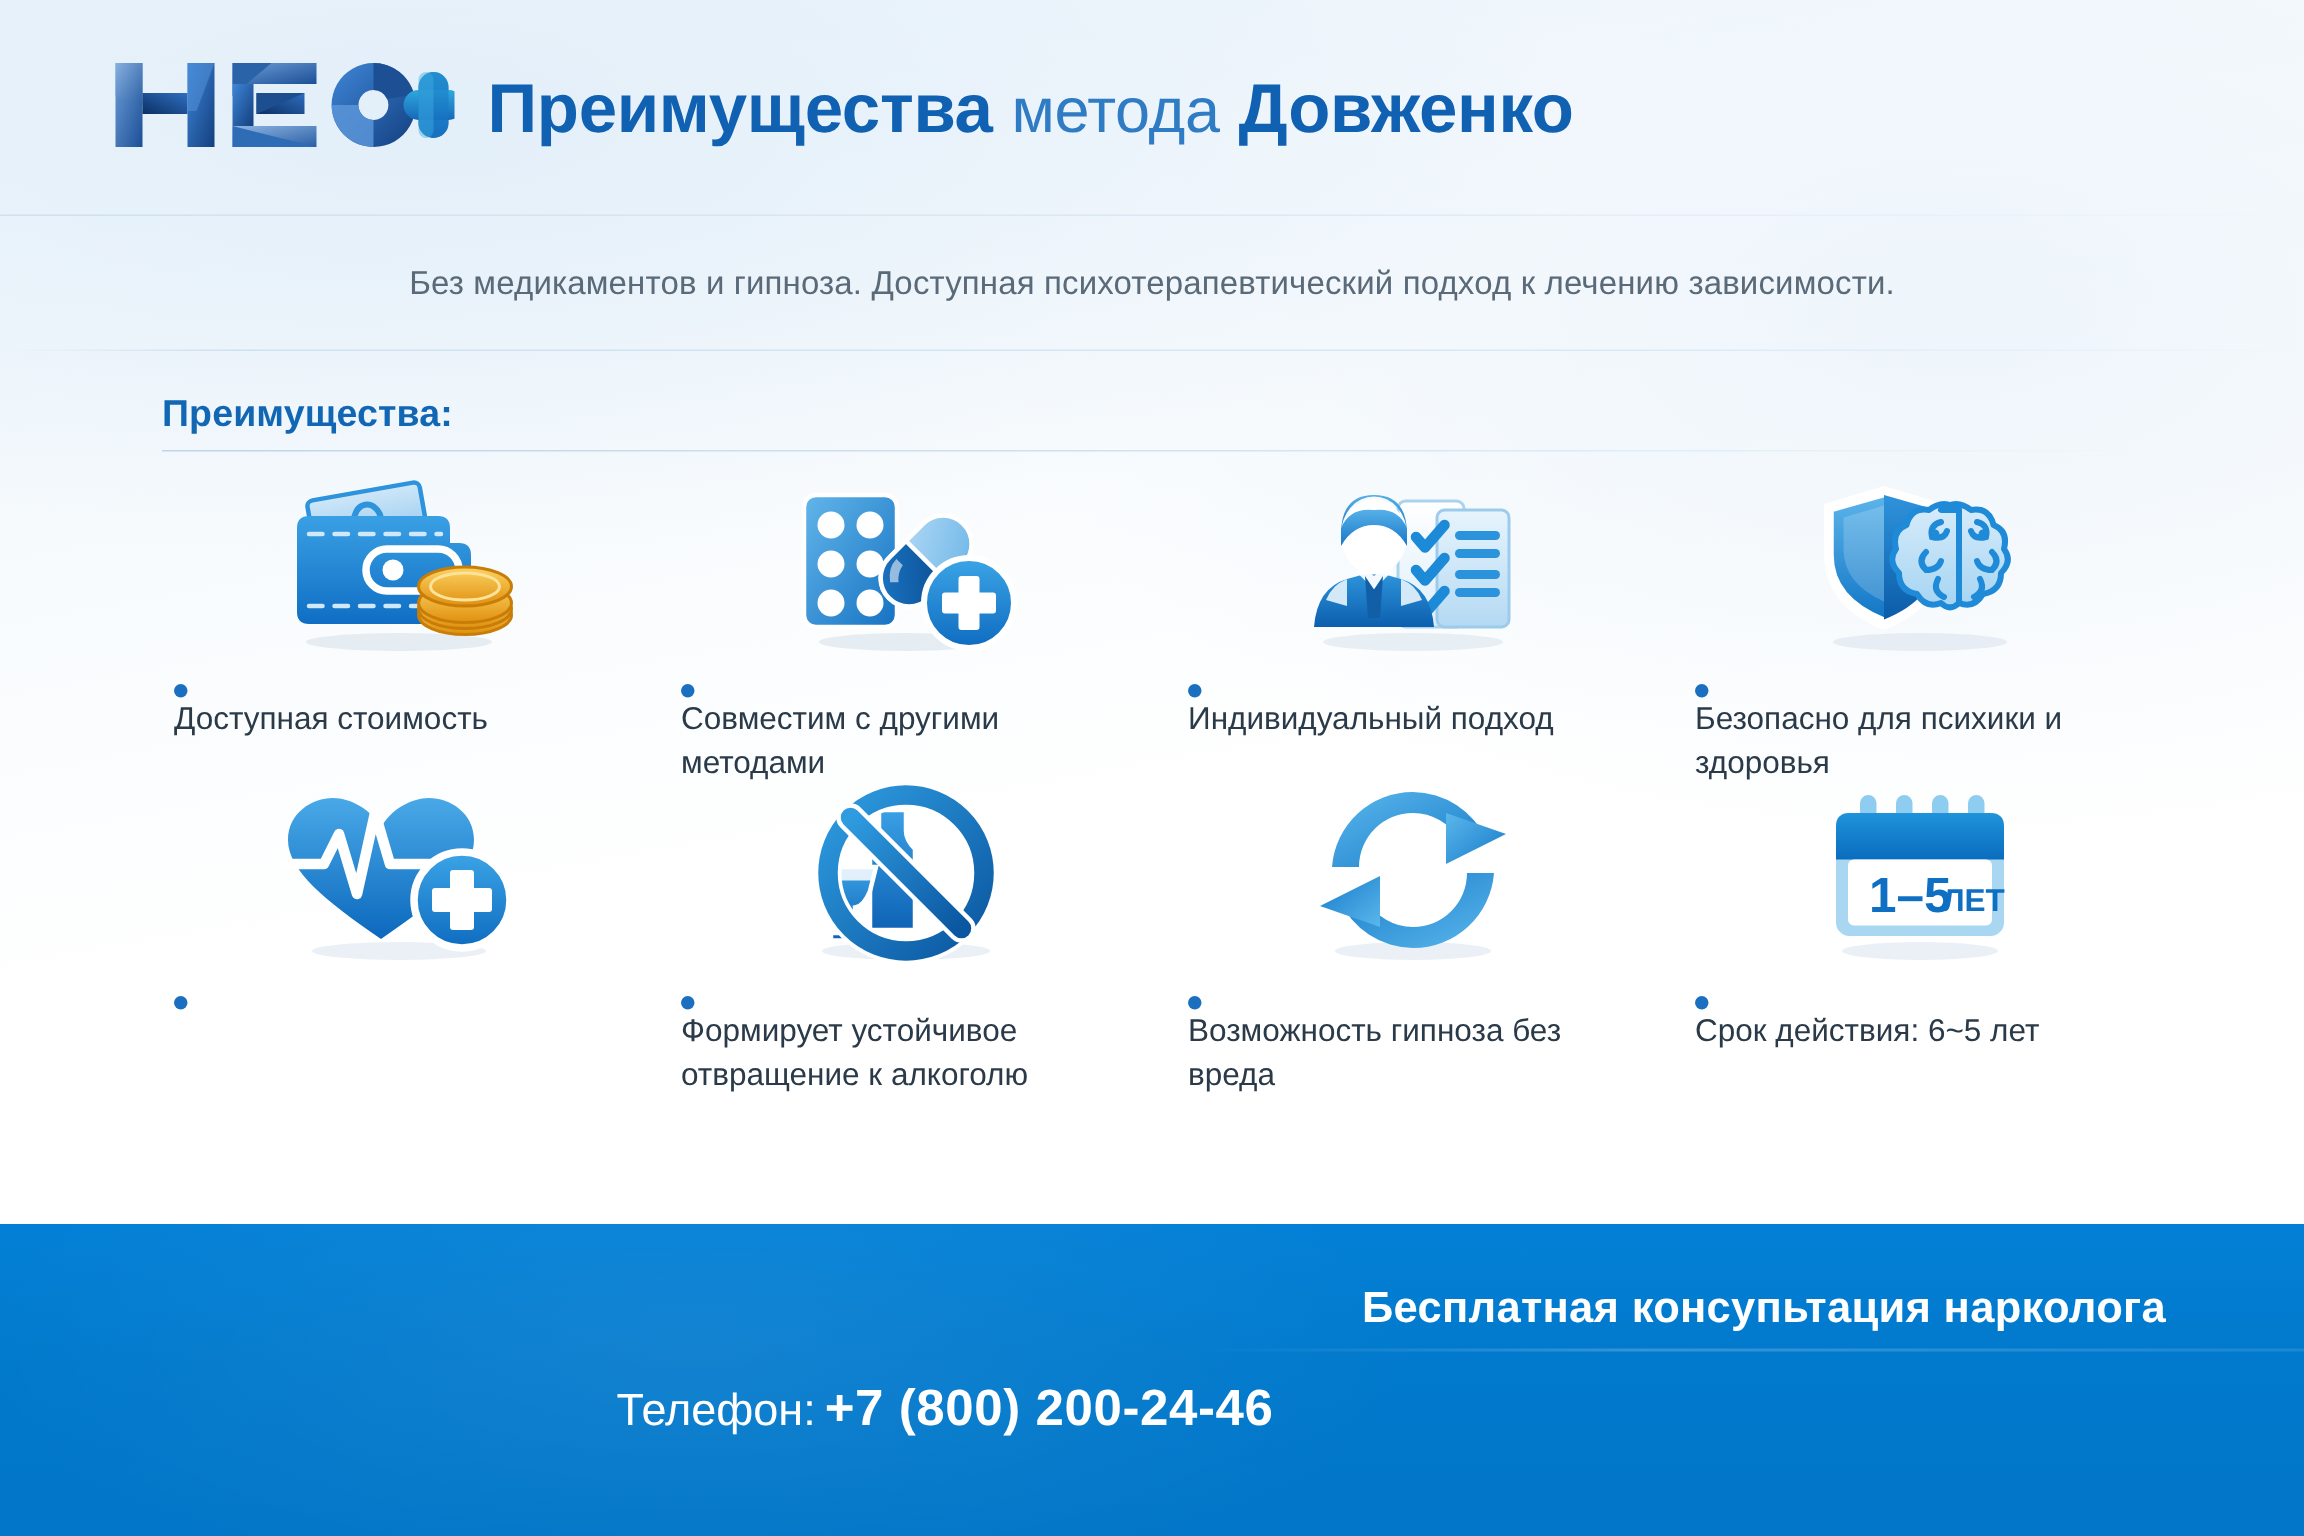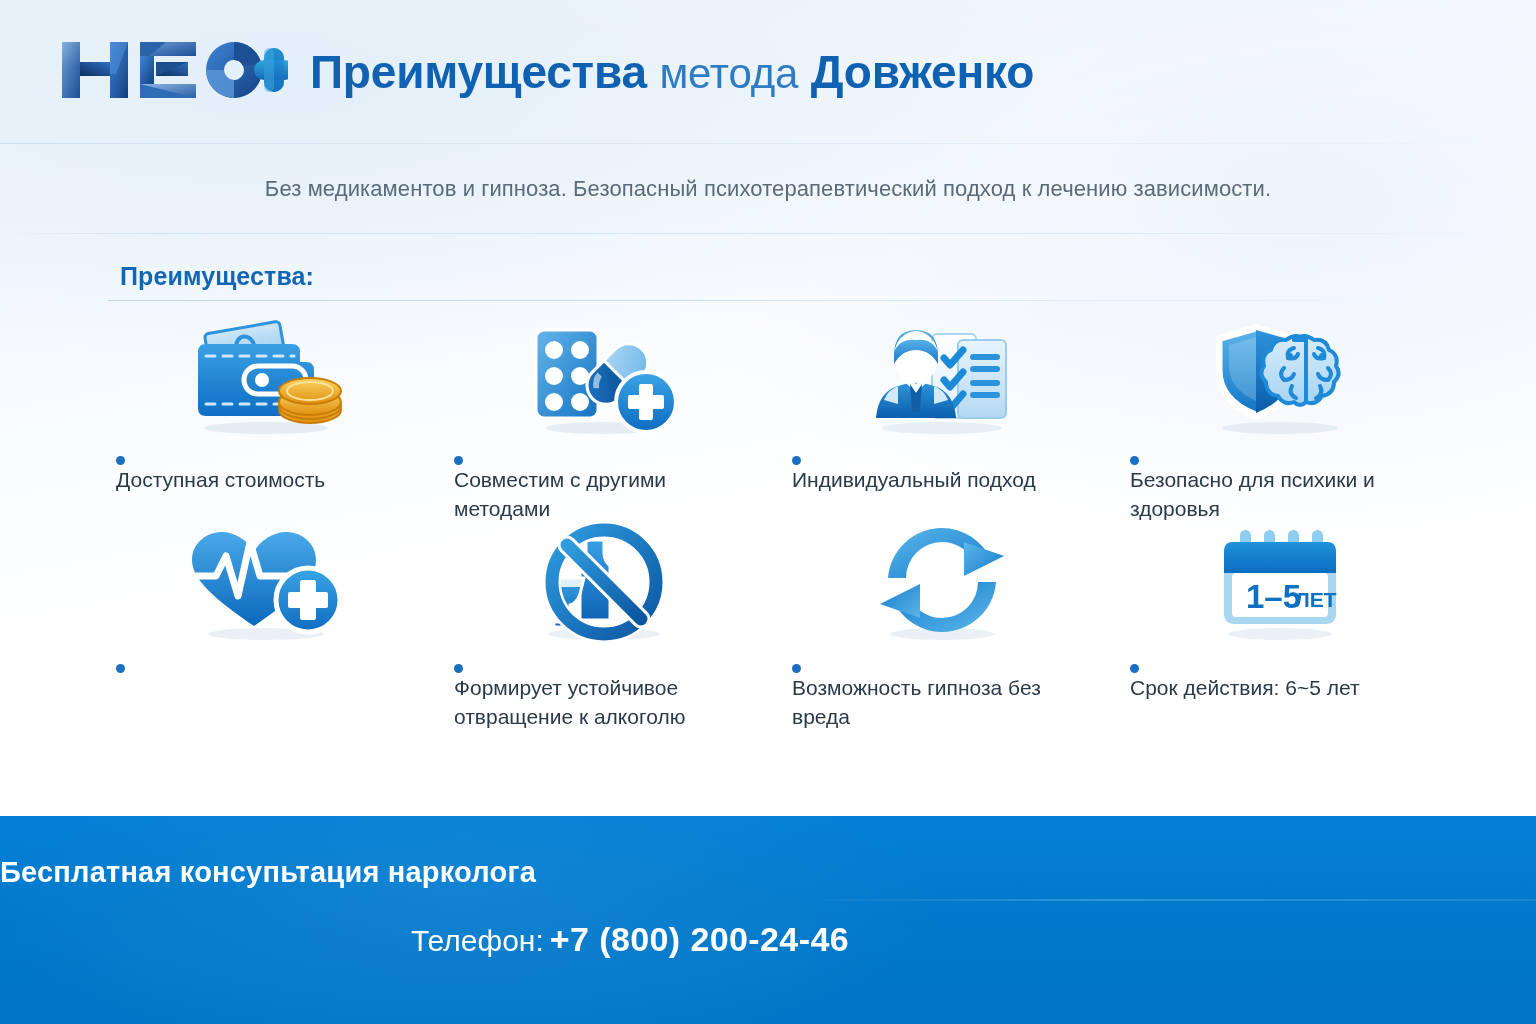--- a/index.html
+++ b/index.html
@@ -13,21 +13,21 @@
     position:relative;width:1536px;height:1024px;
     background:
       radial-gradient(ellipse 1100px 420px at 18% 8%, #e3eff9 0%, rgba(227,239,249,0) 70%),
       radial-gradient(ellipse 900px 500px at 85% 20%, #eef5fb 0%, rgba(238,245,251,0) 72%),
       linear-gradient(170deg,#eaf3fb 0%, #f6fafd 26%, #ffffff 52%, #ffffff 100%);
     overflow:hidden;
   }
 
   
   .header{
-    position:absolute;left:1px;top:0;width:1381px;height:140px;
+    position:absolute;left:16px;top:0;width:1381px;height:140px;
     display:flex;align-items:center;padding-left:15px;
   }
   .logo{
     margin-left:40px;width:232px;height:72px;position:relative;flex:none;
   }
   .logo svg{display:block;}
 
   .title{
     margin-left:22px;
     font-size:46px;line-height:1;
@@ -51,21 +51,21 @@
     font-size:22px;color:#5a6a79;font-weight:400;
     letter-spacing:0.1px;
   }
   .sub-rule{
     position:absolute;left:0;top:233px;width:1536px;height:1px;
     background:linear-gradient(to right,rgba(206,224,239,0) 0%, #cde0ef 10%, #d9e8f4 70%, rgba(217,232,244,0) 100%);
   }
 
   
   .section-head{
-    position:absolute;left:120px;top:262px;
+    position:absolute;left:108px;top:262px;
     font-size:25px;font-weight:700;color:#1267b5;
     letter-spacing:0.1px;
   }
   .section-rule{
     position:absolute;left:108px;top:300px;width:1330px;height:1px;
     background:linear-gradient(to right,#bed6ea 0%, #d5e6f3 60%, rgba(213,230,243,0) 100%);
   }
 
   
   .grid{
@@ -104,21 +104,21 @@
     background:
       radial-gradient(ellipse 700px 240px at 30% 40%, rgba(255,255,255,0.07) 0%, rgba(255,255,255,0) 70%),
       linear-gradient(180deg,#0380d6 0%, #0179cc 45%, #0276c8 100%);
     overflow:hidden;
   }
   .footer .streak{
     position:absolute;left:52%;top:40%;width:48%;height:2px;
     background:linear-gradient(to right,rgba(255,255,255,0) 0%, rgba(255,255,255,0.20) 40%, rgba(255,255,255,0.10) 100%);
   }
   .f-title{
-    position:absolute;left:0;top:40px;width:1444px;text-align:left;
+    position:absolute;left:0;top:40px;width:1444px;text-align:right;
     color:#ffffff;font-size:29px;font-weight:700;letter-spacing:0.2px;
   }
   .f-phone{
     position:absolute;left:0;top:104px;width:1260px;text-align:center;
     color:#ffffff;font-size:30px;font-weight:400;
   }
   .f-phone .num{font-weight:700;font-size:34px;letter-spacing:0.4px;margin-left:6px;}
 </style>
 </head>
 <body>
@@ -180,21 +180,21 @@
     </div>
 
     <h1 class="title">
       <span class="b">Преимущества</span>
       <span class="l">метода</span>
       <span class="b">Довженко</span>
     </h1>
   </div>
   <div class="hdr-rule"></div>
 
-  <div class="subtitle">Без медикаментов и гипноза. Безопасный психотерапевтический подход к лечению зависимости.</div>
+  <div class="subtitle">Без медикаментов и гипноза. Доступная психотерапевтический подход к лечению зависимости.</div>
   <div class="sub-rule"></div>
 
   <div class="section-head">Преимущества:</div>
   <div class="section-rule"></div>
 
   <div class="grid">
 
     <div class="cell r1">
       <div class="iconwrap">
         <svg width="168" height="120" viewBox="0 0 168 120">

